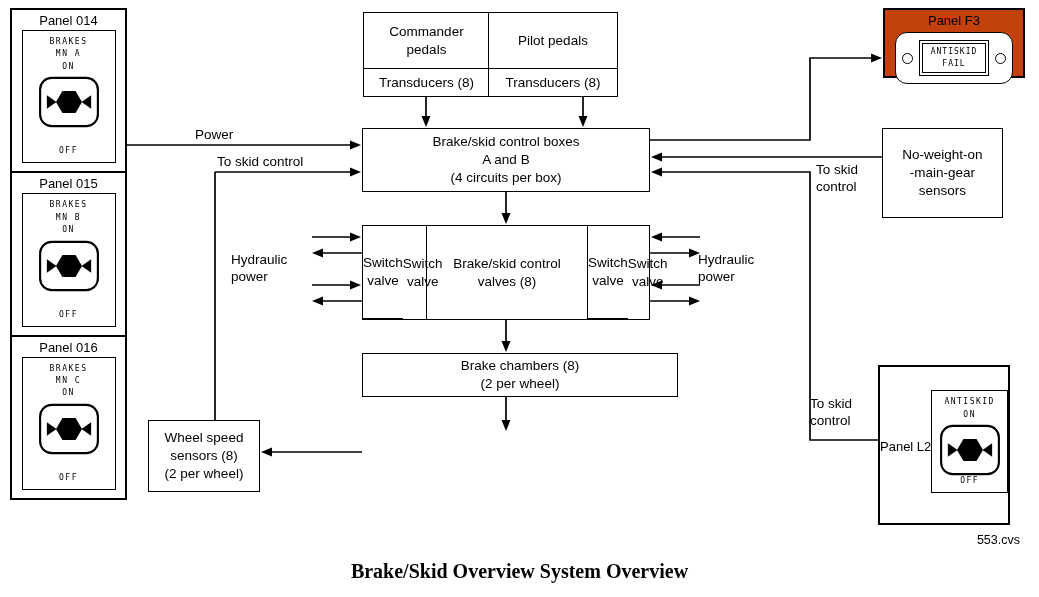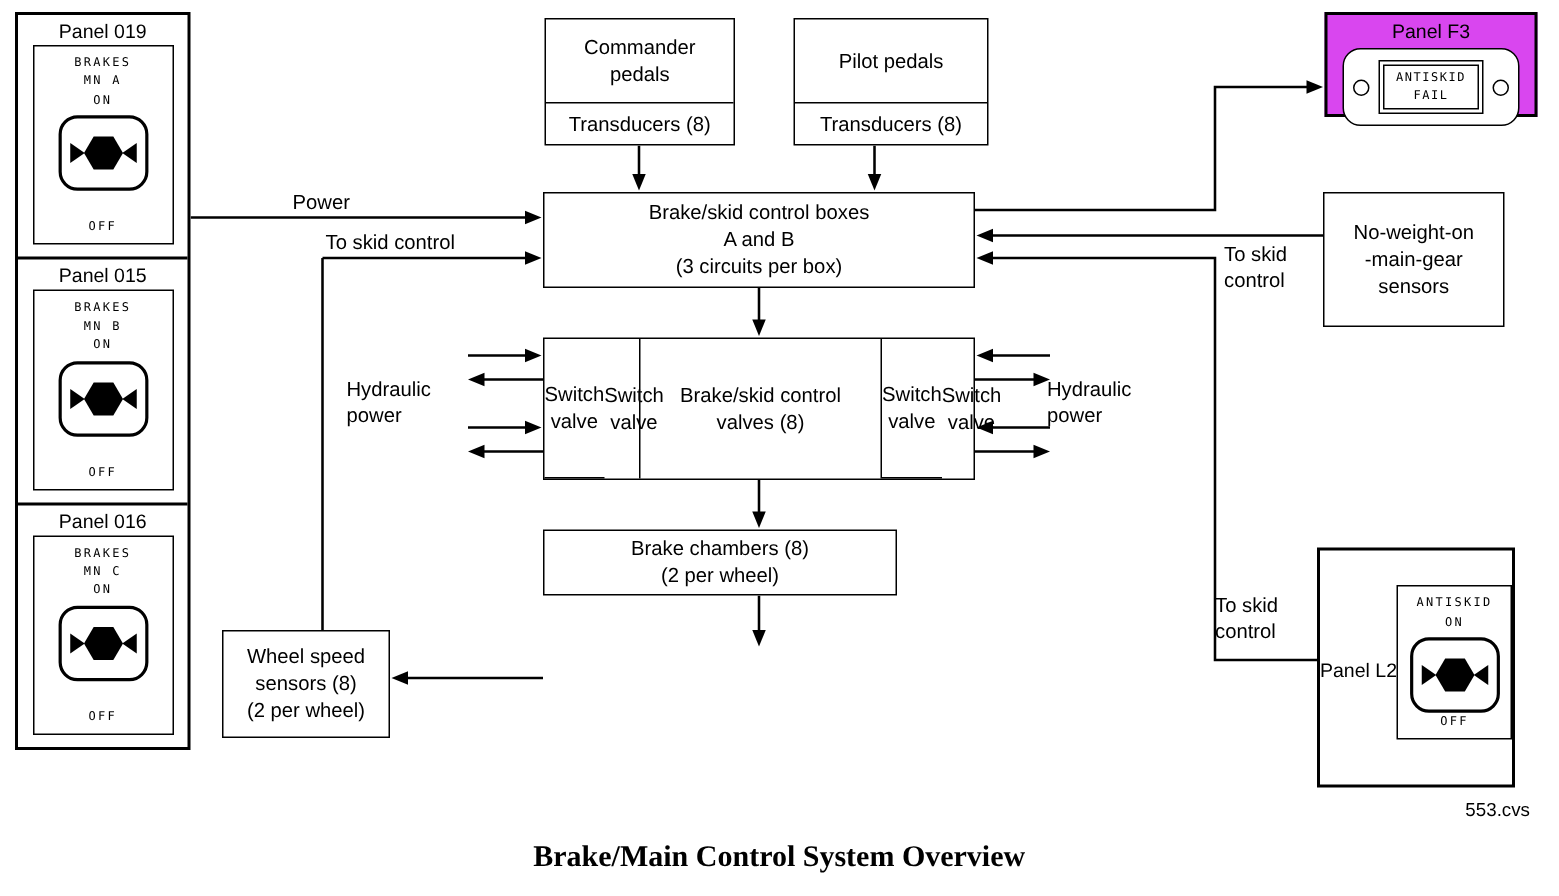--- a/index.html
+++ b/index.html
@@ -27,21 +27,21 @@
   .panel-label{font:8px/1.55 "DejaVu Sans Mono",monospace;letter-spacing:1.5px;text-align:center;
                white-space:pre-line;margin-top:5px}
   .switch{width:62px;height:52px;margin-top:3px;flex-shrink:0}
   .panel-off{font:8px "DejaVu Sans Mono",monospace;letter-spacing:1.5px;margin-top:auto;margin-bottom:7px}
   .l2{position:absolute;left:878px;top:365px;width:132px;height:160px;border:2px solid #000;
       box-sizing:border-box;display:flex;flex-direction:row;align-items:center;background:#fff}
   .l2 .panel-inner{width:104px}
 
   
   .f3{position:absolute;left:883px;top:8px;width:142px;height:70px;border:2px solid #000;
-      box-sizing:border-box;background:#d946ef}
+      box-sizing:border-box;background:#c2410c}
   .f3-title{font:13px "Liberation Sans",sans-serif;text-align:center;padding-top:3px}
   .f3-capsule{margin:4px 10px 0;height:50px;border:1.6px solid #000;border-radius:12px;
               display:flex;align-items:center;justify-content:center;gap:6px;background:#fff}
   .screw{width:9px;height:9px;border:1.3px solid #000;border-radius:50%;flex-shrink:0}
   .f3-plate-outer{border:1.3px solid #000;padding:2px}
   .f3-plate{border:1.3px solid #000;padding:2px 8px;font:8px/1.5 "DejaVu Sans Mono",monospace;
             letter-spacing:1px;text-align:center;white-space:pre-line}
 
   
   .pedal{display:flex;flex-direction:column}
@@ -109,21 +109,21 @@
       <polygon points="700,301 689,296.5 689,305.5"></polygon>
       <polygon points="651,157 662,152.5 662,161.5"></polygon>
       <polygon points="651,172 662,167.5 662,176.5"></polygon>
       <polygon points="882,58 871,53.5 871,62.5"></polygon>
     </g>
   </svg>
 
   <div class="panel-stack">
 
     <div class="panel-sec">
-      <div class="panel-title">Panel 019</div>
+      <div class="panel-title">Panel 014</div>
       <div class="panel-inner">
         <div class="panel-label pre">BRAKES
 MN A
 ON</div>
         <svg class="switch" viewBox="0 0 64 54">
           <rect x="2" y="2" width="60" height="50" rx="12" fill="none" stroke="#000" stroke-width="2.2"></rect>
           <polygon points="9,20 9,34 19,27" fill="#000"></polygon>
           <polygon points="55,20 55,34 45,27" fill="#000"></polygon>
           <polygon points="25.2,15.5 38.8,15.5 45.5,27 38.8,38.5 25.2,38.5 18.5,27" fill="#000"></polygon>
         </svg>
@@ -164,47 +164,47 @@
     </div>
 
   </div>
 
   <div class="obox pedal txt" style="left:363px;top:12px;width:127px;height:85px">
     <div class="pedal-top pre">Commander
 pedals</div>
     <div class="pedal-bottom">Transducers (8)</div>
   </div>
 
-  <div class="obox pedal txt" style="left:529px;top:12px;width:130px;height:85px">
+  <div class="obox pedal txt" style="left:488px;top:12px;width:130px;height:85px">
     <div class="pedal-top pre">Pilot pedals</div>
     <div class="pedal-bottom">Transducers (8)</div>
   </div>
 
   <div class="obox cbox txt pre" style="left:362px;top:128px;width:288px;height:64px">Brake/skid control boxes
 A and B
-(3 circuits per box)</div>
+(4 circuits per box)</div>
 
   <div class="obox composite">
     <div class="vcol vcol-left">
       <div class="vcell vcell-top txt pre">Switch
 valve</div>
       <div class="vcell txt pre">Switch
 valve</div>
     </div>
     <div class="vcenter txt pre">Brake/skid control
 valves (8)</div>
     <div class="vcol vcol-right">
       <div class="vcell vcell-top txt pre">Switch
 valve</div>
       <div class="vcell txt pre">Switch
 valve</div>
     </div>
   </div>
 
-  <div class="obox cbox txt pre" style="left:362px;top:353px;width:236px;height:44px">Brake chambers (8)
+  <div class="obox cbox txt pre" style="left:362px;top:353px;width:316px;height:44px">Brake chambers (8)
 (2 per wheel)</div>
 
 
   <div class="obox cbox txt pre" style="left:148px;top:420px;width:112px;height:72px">Wheel speed
 sensors (8)
 (2 per wheel)</div>
 
   <div class="obox cbox txt pre" style="left:882px;top:128px;width:121px;height:90px">No-weight-on
 -main-gear
 sensors</div>
@@ -241,15 +241,15 @@
   <div class="flabel" style="left:231px;top:251px;width:80px">Hydraulic
 power</div>
   <div class="flabel" style="left:698px;top:251px;width:80px">Hydraulic
 power</div>
   <div class="flabel" style="left:816px;top:161px;width:64px">To skid
 control</div>
   <div class="flabel" style="left:810px;top:395px;width:64px">To skid
 control</div>
 
   <div class="fileref">553.cvs</div>
-  <div class="caption">Brake/Main Control System Overview</div>
+  <div class="caption">Brake/Skid Overview System Overview</div>
 
 </div>
 
 </body></html>

